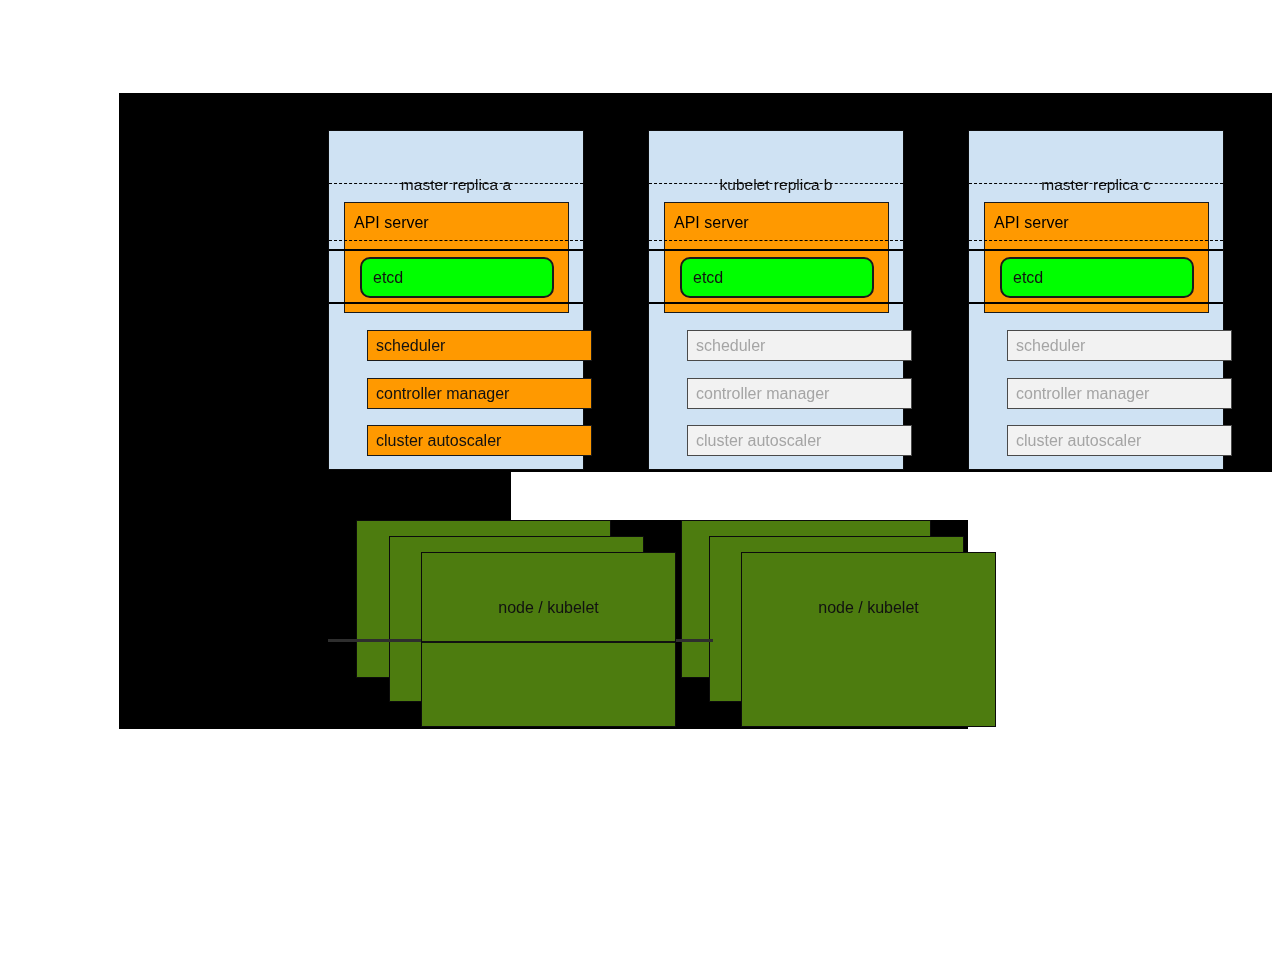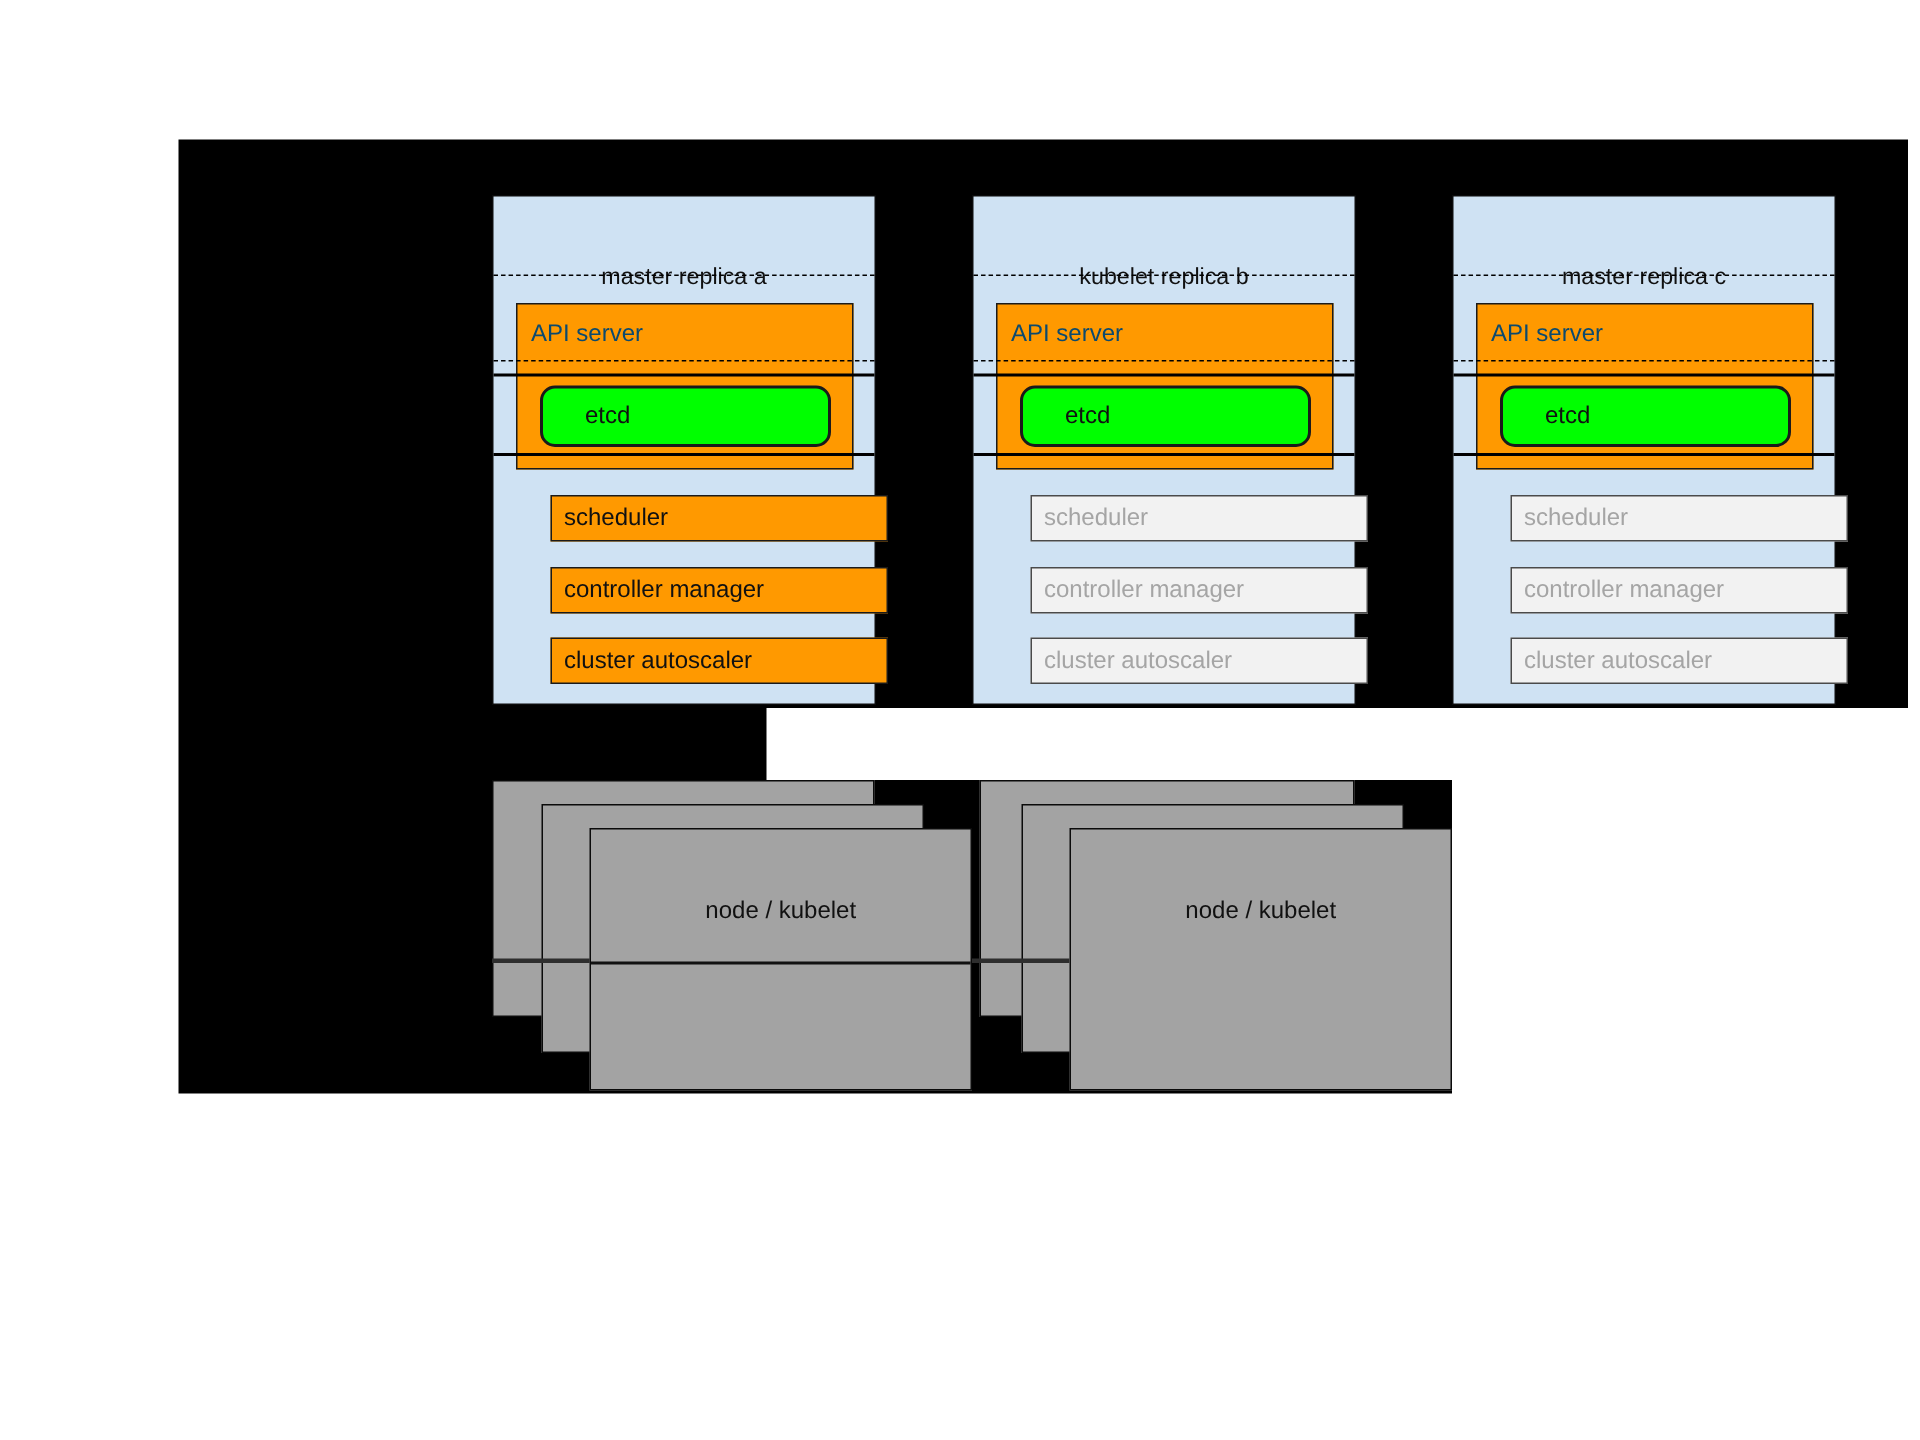--- a/index.html
+++ b/index.html
@@ -16,40 +16,40 @@
   .master{position:absolute;top:130px;width:256px;height:340px;
           background:#cfe2f3;border:1px solid #0b0b0b;}
   .m-title{position:absolute;top:13px;left:0;width:100%;text-align:center;
            font-size:15.5px;color:#111;margin-top:32px;}
   .hline{position:absolute;left:0;width:100%;height:0;z-index:3;}
   .hline.dashed{border-top:1.5px dashed #000;}
   .hline.solid{border-top:2px solid #000;}
 
   .api-box{position:absolute;left:15px;top:71px;width:225px;height:111px;
            background:#ff9900;border:1.5px solid #1a1a1a;z-index:2;}
-  .api-label{position:absolute;top:11px;left:9px;font-size:16px;color:#0c4a6e;}
+  .api-label{position:absolute;top:11px;left:9px;font-size:16px;color:#000000;}
   .etcd{position:absolute;left:15px;top:54px;width:194px;height:41px;
         background:#00ff00;border:2px solid #1a1a1a;border-radius:10px;
         display:flex;align-items:center;z-index:2;}
-  .etcd span{padding-left:28px;font-size:16px;color:#111;}
+  .etcd span{padding-left:11px;font-size:16px;color:#111;}
 
   .comp{position:absolute;left:15px;width:225px;height:31px;z-index:2;
         display:flex;align-items:center;margin-left:23px;}
   .comp span{padding-left:8px;font-size:16px;white-space:nowrap;}
   .comp.active{background:#ff9900;border:1.5px solid #1a1a1a;}
   .comp.active span{color:#111;}
   .comp.standby{background:#f2f2f2;border:1px solid #4a4a4a;}
   .comp.standby span{color:#a5a5a5;}
   .comp.c1{top:199px;}
   .comp.c2{top:247px;}
   .comp.c3{top:294px;}
 
   
   .node-stack{position:absolute;top:520px;width:325px;height:210px;}
-  .nbox{position:absolute;background:#a3a3a3;border:1px solid #0b0b0b;}
+  .nbox{position:absolute;background:#4d7c0f;border:1px solid #0b0b0b;margin-left:28px;}
   .nbox.back{z-index:1;}
   .nbox.mid{z-index:1;}
   .nbox.front{z-index:10;}
   .node-label{position:absolute;top:46px;left:0;width:100%;text-align:center;
               font-size:16px;color:#111;}
   .node-divider{position:absolute;top:88px;left:0;width:100%;height:0;
                 border-top:2px solid #111;}
 
   
   #rack-line{position:absolute;left:328px;top:639px;width:385px;height:3px;

